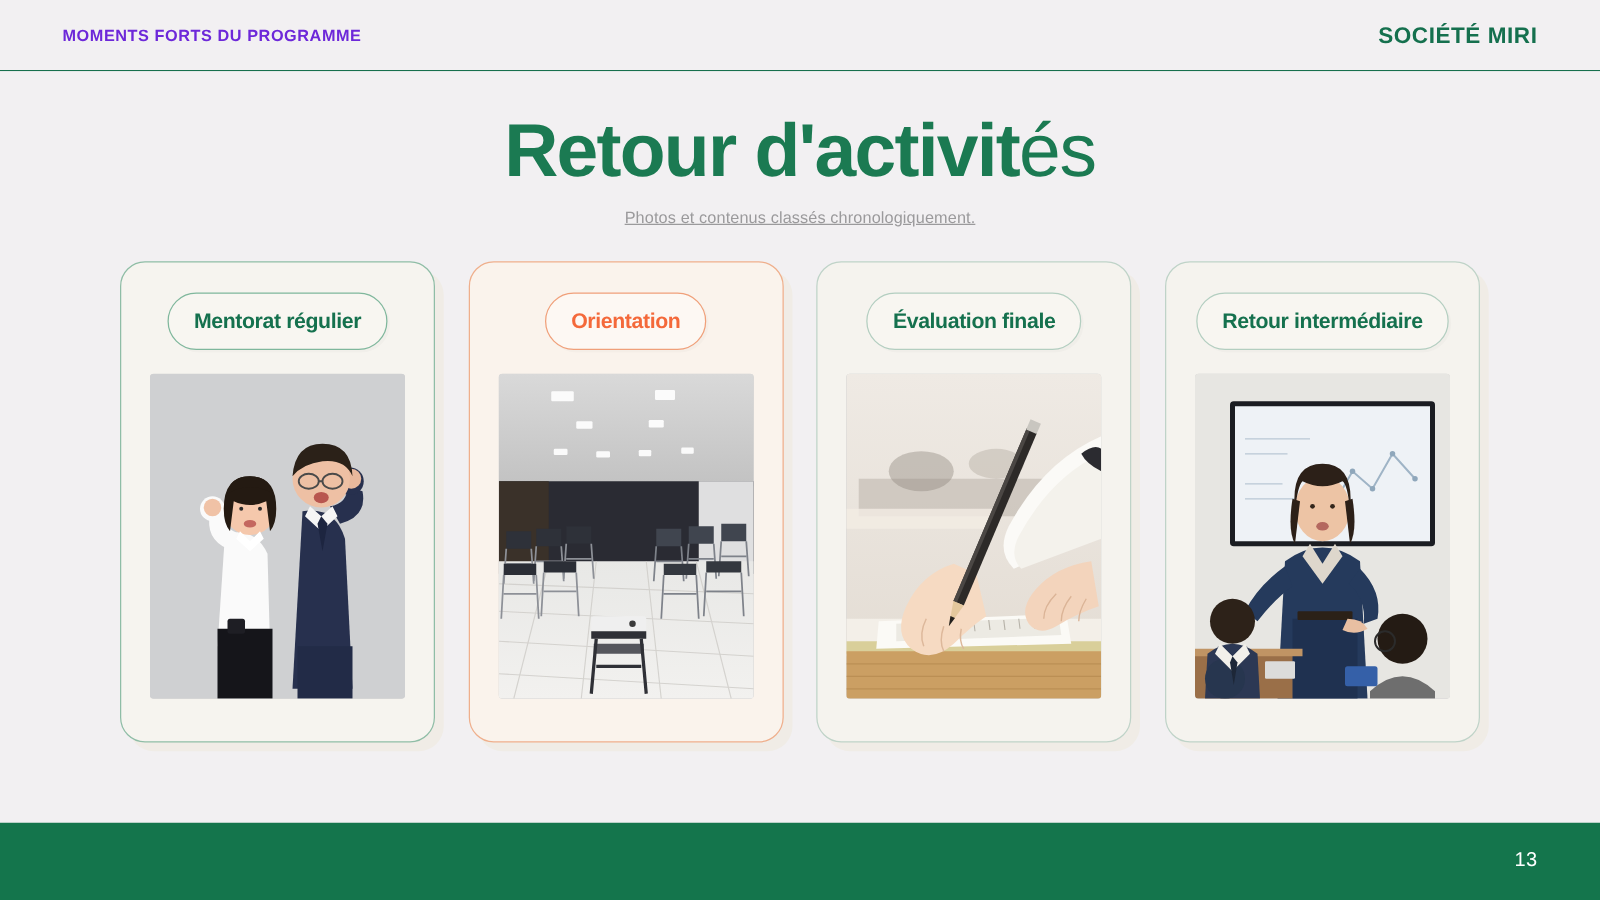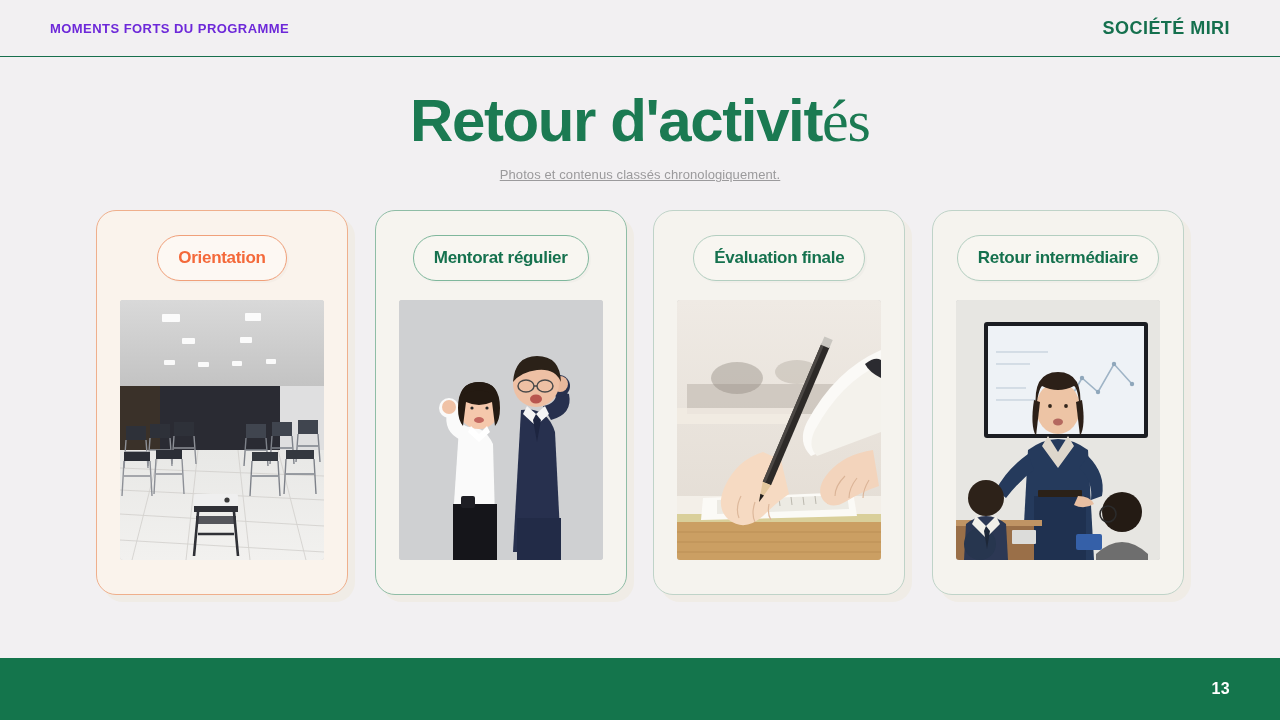--- a/index.html
+++ b/index.html
@@ -73,21 +73,21 @@
   .main-title {
     font-size: 60px;
     font-weight: bold;
     color: #1b7a52;
     letter-spacing: -1.4px;
     line-height: 1.05;
     margin: 0;
     white-space: nowrap;
   }
   .main-title .fallback {
-    font-family: Liberation Serif, serif;
+    font-family: Liberation Sans, sans-serif;
     font-weight: normal;
     letter-spacing: -1px;
   }
   .subtitle {
     margin: 14px 0 0 0;
     font-size: 13px;
     color: #9b9a9c;
     font-weight: normal;
     letter-spacing: 0.1px;
     text-decoration: underline;
@@ -204,21 +204,21 @@
     background: #14754c;
     display: flex;
     align-items: center;
     justify-content: flex-end;
     padding-right: 50px;
     box-sizing: border-box;
   }
   .page-number {
     color: #ffffff;
     font-size: 16px;
-    font-weight: bold;
+    font-weight: normal;
     letter-spacing: 0.3px;
   }
 </style>
 </head>
 <body>
 
 <div class="slide">
 
   <div class="header">
     <div class="header-left">MOMENTS FORTS DU PROGRAMME</div>
@@ -226,20 +226,72 @@
   </div>
 
   <div class="body-area">
 
     <div class="title-block">
       <h1 class="main-title"><span>Retour d'activit</span><span class="fallback">és</span></h1>
       <p class="subtitle">Photos et contenus classés chronologiquement.</p>
     </div>
 
     <div class="cards-row">
+
+      <div class="card theme-green">
+        <div class="card-inner">
+          <div class="badge">Mentorat régulier</div>
+          <div class="photo">
+            <svg viewBox="0 0 204 260" preserveAspectRatio="xMidYMid slice">
+              <rect x="0" y="0" width="204" height="260" fill="#cfd0d2"></rect>
+
+              <g>
+                <path d="M122 110 q26 -4 34 22 l6 120 l-48 0 z" fill="#27304e"></path>
+                <rect x="118" y="218" width="44" height="42" fill="#222b47"></rect>
+
+                <path d="M152 120 q22 -6 18 -26 l-12 -4 q0 14 -14 16 z" fill="#27304e"></path>
+                <circle cx="160" cy="86" r="11" fill="#27304e"></circle>
+                <circle cx="161" cy="84" r="8" fill="#e8b89c"></circle>
+
+                <circle cx="137" cy="84" r="23" fill="#eec0a4"></circle>
+                <path d="M114 82 q2 -26 24 -26 q23 0 24 26 q-6 -14 -24 -12 q-16 2 -24 12 z" fill="#2b2118"></path>
+
+                <g stroke="#4a4a4a" stroke-width="1.5" fill="none">
+                  <ellipse cx="127" cy="86" rx="8" ry="6"></ellipse>
+                  <ellipse cx="146" cy="86" rx="8" ry="6"></ellipse>
+                  <line x1="135" y1="86" x2="138" y2="86"></line>
+                </g>
+                <ellipse cx="137" cy="99" rx="6" ry="4.5" fill="#b8564f"></ellipse>
+
+                <path d="M128 106 l9 8 l9 -8 l4 8 l-13 12 l-13 -12 z" fill="#f5f5f5"></path>
+                <path d="M137 114 l5 6 l-4 22 l-4 -22 z" fill="#1d2540"></path>
+              </g>
+
+              <g>
+                <path d="M60 128 q24 -6 34 16 l2 74 l-42 0 z" fill="#fafafa"></path>
+                <rect x="54" y="204" width="44" height="56" fill="#15151a"></rect>
+
+                <path d="M62 140 q-18 -8 -14 -28 l11 -3 q-1 14 10 18 z" fill="#fafafa"></path>
+                <circle cx="50" cy="108" r="10" fill="#fafafa"></circle>
+                <circle cx="50" cy="107" r="7" fill="#f0c2a6"></circle>
+
+                <circle cx="80" cy="108" r="21" fill="#f5c8ac"></circle>
+                <path d="M59 108 q0 -26 21 -26 q21 0 21 26 q0 12 -5 18 l-3 -24 q-13 6 -26 0 l-3 24 q-5 -6 -5 -18 z" fill="#241a12"></path>
+                <path d="M62 96 q18 -11 36 0 q-2 -14 -18 -14 q-16 0 -18 14 z" fill="#241a12"></path>
+                <ellipse cx="80" cy="120" rx="5" ry="3" fill="#c4675f"></ellipse>
+                <circle cx="73" cy="108" r="1.6" fill="#2a2a2a"></circle>
+                <circle cx="88" cy="108" r="1.6" fill="#2a2a2a"></circle>
+
+                <path d="M72 126 l8 8 l8 -8 l3 6 l-11 10 l-11 -10 z" fill="#ffffff"></path>
+                <rect x="62" y="196" width="14" height="12" rx="2" fill="#1e1e24"></rect>
+              </g>
+            </svg>
+          </div>
+        </div>
+      </div>
 
       <div class="card theme-orange">
         <div class="card-inner">
           <div class="badge">Orientation</div>
           <div class="photo">
             <svg viewBox="0 0 204 260" preserveAspectRatio="xMidYMid slice">
               <defs>
                 <linearGradient id="ceil1" x1="0" y1="0" x2="0" y2="1">
                   <stop offset="0%" stop-color="#d9d9d9"></stop>
                     <stop offset="100%" stop-color="#c2c2c2"></stop>
@@ -312,72 +364,20 @@
                 <rect x="76" y="216" width="40" height="8" fill="#55565c"></rect>
                 <g stroke="#2f3036" stroke-width="2.6" fill="none">
                   <path d="M78 212 L74 256 M114 212 L118 256 M78 234 L114 234"></path>
                 </g>
               </g>
             </svg>
           </div>
         </div>
       </div>
 
-      <div class="card theme-green">
-        <div class="card-inner">
-          <div class="badge">Mentorat régulier</div>
-          <div class="photo">
-            <svg viewBox="0 0 204 260" preserveAspectRatio="xMidYMid slice">
-              <rect x="0" y="0" width="204" height="260" fill="#cfd0d2"></rect>
-
-              <g>
-                <path d="M122 110 q26 -4 34 22 l6 120 l-48 0 z" fill="#27304e"></path>
-                <rect x="118" y="218" width="44" height="42" fill="#222b47"></rect>
-
-                <path d="M152 120 q22 -6 18 -26 l-12 -4 q0 14 -14 16 z" fill="#27304e"></path>
-                <circle cx="160" cy="86" r="11" fill="#27304e"></circle>
-                <circle cx="161" cy="84" r="8" fill="#e8b89c"></circle>
-
-                <circle cx="137" cy="84" r="23" fill="#eec0a4"></circle>
-                <path d="M114 82 q2 -26 24 -26 q23 0 24 26 q-6 -14 -24 -12 q-16 2 -24 12 z" fill="#2b2118"></path>
-
-                <g stroke="#4a4a4a" stroke-width="1.5" fill="none">
-                  <ellipse cx="127" cy="86" rx="8" ry="6"></ellipse>
-                  <ellipse cx="146" cy="86" rx="8" ry="6"></ellipse>
-                  <line x1="135" y1="86" x2="138" y2="86"></line>
-                </g>
-                <ellipse cx="137" cy="99" rx="6" ry="4.5" fill="#b8564f"></ellipse>
-
-                <path d="M128 106 l9 8 l9 -8 l4 8 l-13 12 l-13 -12 z" fill="#f5f5f5"></path>
-                <path d="M137 114 l5 6 l-4 22 l-4 -22 z" fill="#1d2540"></path>
-              </g>
-
-              <g>
-                <path d="M60 128 q24 -6 34 16 l2 74 l-42 0 z" fill="#fafafa"></path>
-                <rect x="54" y="204" width="44" height="56" fill="#15151a"></rect>
-
-                <path d="M62 140 q-18 -8 -14 -28 l11 -3 q-1 14 10 18 z" fill="#fafafa"></path>
-                <circle cx="50" cy="108" r="10" fill="#fafafa"></circle>
-                <circle cx="50" cy="107" r="7" fill="#f0c2a6"></circle>
-
-                <circle cx="80" cy="108" r="21" fill="#f5c8ac"></circle>
-                <path d="M59 108 q0 -26 21 -26 q21 0 21 26 q0 12 -5 18 l-3 -24 q-13 6 -26 0 l-3 24 q-5 -6 -5 -18 z" fill="#241a12"></path>
-                <path d="M62 96 q18 -11 36 0 q-2 -14 -18 -14 q-16 0 -18 14 z" fill="#241a12"></path>
-                <ellipse cx="80" cy="120" rx="5" ry="3" fill="#c4675f"></ellipse>
-                <circle cx="73" cy="108" r="1.6" fill="#2a2a2a"></circle>
-                <circle cx="88" cy="108" r="1.6" fill="#2a2a2a"></circle>
-
-                <path d="M72 126 l8 8 l8 -8 l3 6 l-11 10 l-11 -10 z" fill="#ffffff"></path>
-                <rect x="62" y="196" width="14" height="12" rx="2" fill="#1e1e24"></rect>
-              </g>
-            </svg>
-          </div>
-        </div>
-      </div>
-
       <div class="card theme-green-soft">
         <div class="card-inner">
           <div class="badge">Évaluation finale</div>
           <div class="photo">
             <svg viewBox="0 0 204 260" preserveAspectRatio="xMidYMid slice">
               <defs>
                 <linearGradient id="bg4" x1="0" y1="0" x2="0" y2="1">
                   <stop offset="0%" stop-color="#efeae4"></stop>
                     <stop offset="100%" stop-color="#e2dbd2"></stop>
                 </linearGradient>

